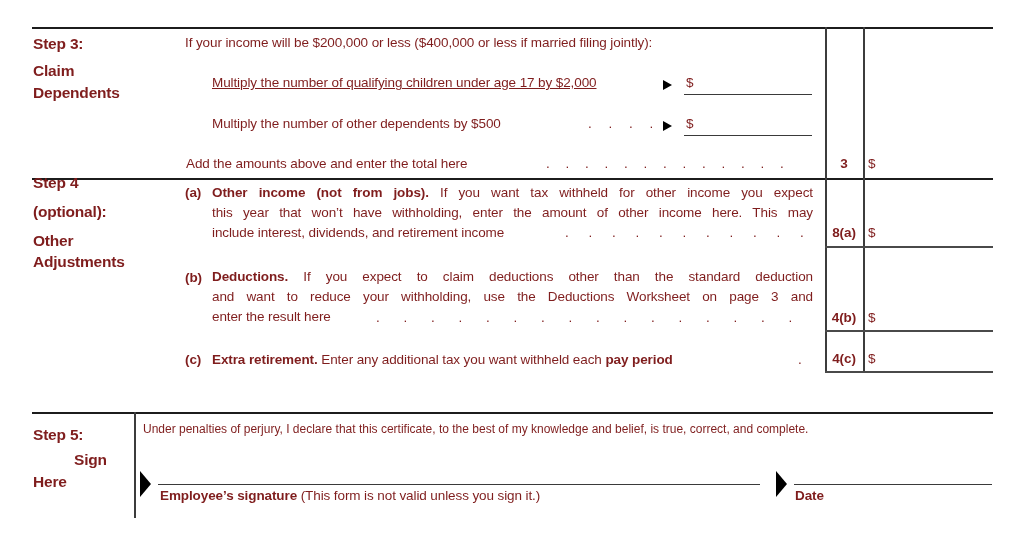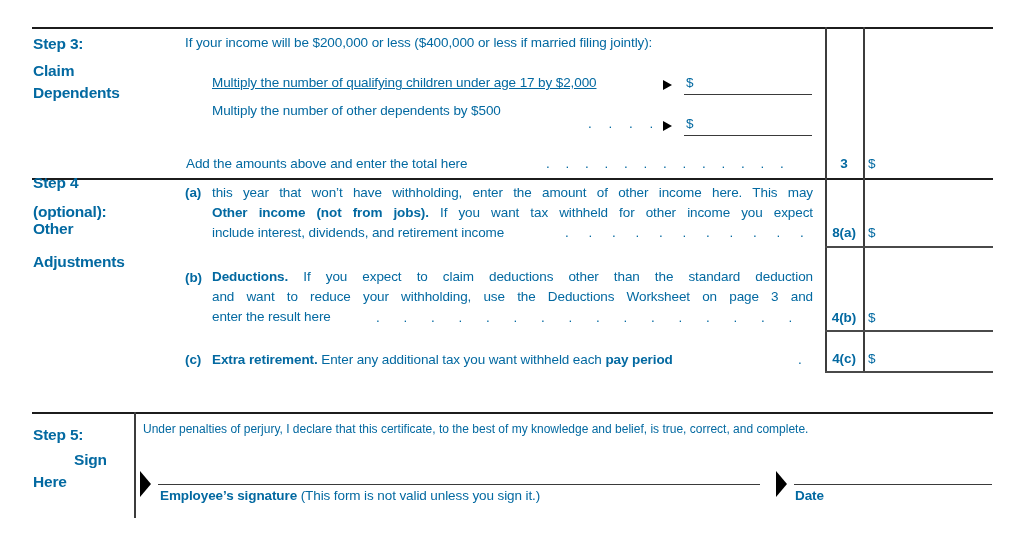--- a/index.html
+++ b/index.html
@@ -1,17 +1,17 @@
 <!DOCTYPE html>
 <html><head>
 <meta charset="utf-8">
 <style>
   html,body{margin:0;padding:0;background:#fff;}
   #page{position:relative;width:1020px;height:546px;background:#fff;overflow:hidden;
-        font-family:"Liberation Sans","DejaVu Sans",sans-serif;color:#0369a1;}
+        font-family:"Liberation Sans","DejaVu Sans",sans-serif;color:#7f1d1d;}
   .abs{position:absolute;}
   .t{font-size:13.5px;line-height:1;white-space:nowrap;letter-spacing:-0.1px;}
   .b{font-weight:bold;}
   .hdr{font-size:15.5px;font-weight:bold;line-height:1;white-space:nowrap;letter-spacing:-0.2px;}
   .small{font-size:12px;line-height:1;white-space:nowrap;}
   .para{font-size:13.5px;line-height:20px;width:601px;letter-spacing:-0.1px;}
   .jl{text-align:justify;text-align-last:justify;}
   .hline{background:#1c1c1c;height:2px;}
   .hthin{background:#4a4a4a;height:1.5px;}
   .vline{background:#3c3c3c;width:1.5px;}
@@ -38,41 +38,41 @@
   <div class="abs hdr" style="left:33px;top:63px;">Claim</div>
   <div class="abs hdr" style="left:33px;top:85px;">Dependents</div>
 
   <div class="abs t" style="left:185px;top:36px;">If your income will be $200,000 or less ($400,000 or less if married filing jointly):</div>
 
   <div class="abs t" style="left:212px;top:76px;text-decoration:underline;">Multiply the number of qualifying children under age 17 by $2,000</div>
   <div class="abs tri-sm" style="left:663px;top:80px;"></div>
   <div class="abs t" style="left:686px;top:76px;">$</div>
   <div class="abs field-line" style="left:684px;top:94px;width:128px;"></div>
 
-  <div class="abs t" style="left:212px;top:104px;">Multiply the number of other dependents by $500</div>
+  <div class="abs t" style="left:212px;top:117px;">Multiply the number of other dependents by $500</div>
   <div class="abs dots" style="left:588px;top:117px;width:72px;word-spacing:13px;">. . . .</div>
   <div class="abs tri-sm" style="left:663px;top:121px;"></div>
   <div class="abs t" style="left:686px;top:117px;">$</div>
   <div class="abs field-line" style="left:684px;top:135px;width:128px;"></div>
 
   <div class="abs t" style="left:186px;top:157px;">Add the amounts above and enter the total here</div>
   <div class="abs dots" style="left:546px;top:157px;width:264px;word-spacing:12px;">. . . . . . . . . . . . .</div>
   <div class="abs t b numcell" style="left:825px;top:157px;">3</div>
   <div class="abs t" style="left:868px;top:157px;">$</div>
   <div class="abs" style="left:868px;top:150px;width:125px;height:26px;"></div>
 
   <div class="abs hdr" style="left:33px;top:175px;text-align:center;">Step 4</div>
   <div class="abs hdr" style="left:33px;top:204px;">(optional):</div>
-  <div class="abs hdr" style="left:33px;top:221px;text-align:right;">Other</div>
+  <div class="abs hdr" style="left:33px;top:233px;text-align:right;">Other</div>
   <div class="abs hdr" style="left:33px;top:254px;">Adjustments</div>
 
   <div class="abs t b" style="left:185px;top:186px;">(a)</div>
   <div class="abs para" style="left:212px;top:183px;">
+    <div class="jl"><span class="b">Other income (not from jobs).</span> <span>If you want tax withheld for other income you expect</span></div>
     <div class="jl">this year that won’t have withholding, enter the amount of other income here. This may</div>
-    <div class="jl"><span class="b">Other income (not from jobs).</span> <span>If you want tax withheld for other income you expect</span></div>
     <div>include interest, dividends, and retirement income</div>
   </div>
   <div class="abs dots" style="left:565px;top:226px;width:245px;word-spacing:16px;">. . . . . . . . . . .</div>
   <div class="abs t b numcell" style="left:825px;top:226px;">8(a)</div>
   <div class="abs t" style="left:868px;top:226px;">$</div>
   <div class="abs" style="left:868px;top:218px;width:125px;height:26px;"></div>
 
   <div class="abs t b" style="left:185px;top:271px;">(b)</div>
   <div class="abs para" style="left:212px;top:267px;">
     <div class="jl"><span class="b">Deductions.</span> <span>If you expect to claim deductions other than the standard deduction</span></div>

